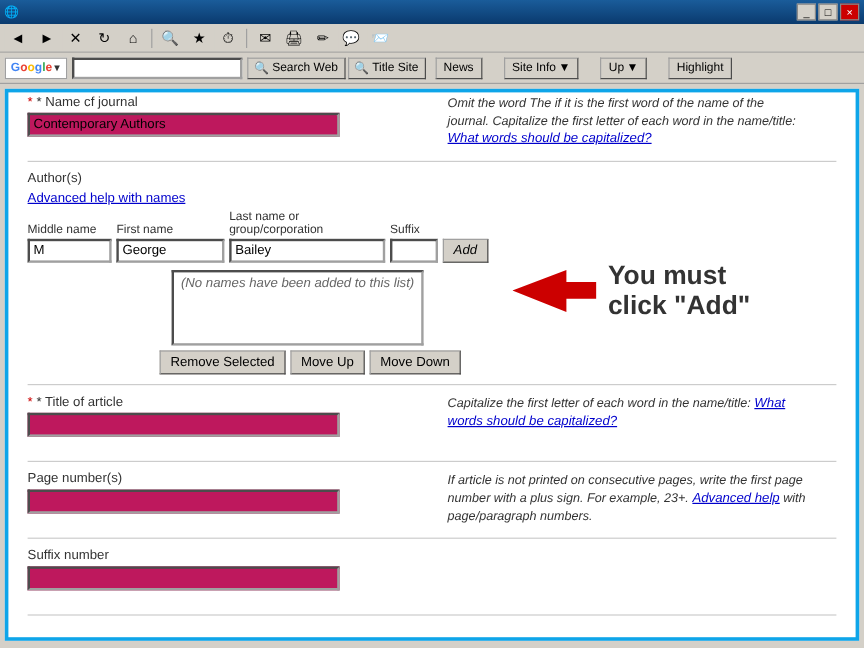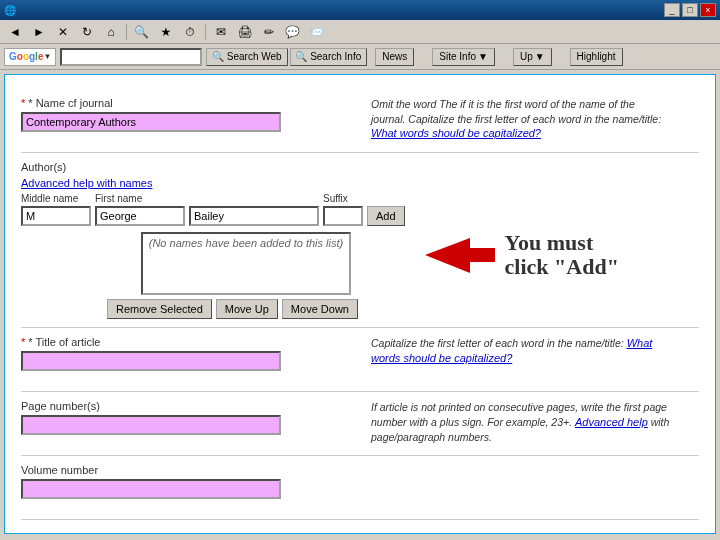--- a/index.html
+++ b/index.html
@@ -128,43 +128,43 @@
       cursor: pointer;
       display: flex;
       align-items: center;
       gap: 2px;
     }
 
     
     .content {
       background: white;
       margin: 4px;
-      padding: 22px 16px;
+      padding: 2px 16px;
       height: calc(540px - 80px);
       overflow-y: auto;
-      border: 1px solid #0ea5e9;
+      border: 3px solid #0ea5e9;
     }
 
     .field-group {
       margin-bottom: 12px;
     }
 
     .field-label {
       font-size: 11px;
       color: #333;
       margin-bottom: 3px;
     }
 
     .text-input {
       width: 260px;
       height: 20px;
       border: 2px inset #a0a0a0;
       font-size: 11px;
       padding: 1px 3px;
-      background: #f0abfc;
+      background: #be185d;
     }
 
     .help-link {
       color: #0000cc;
       text-decoration: underline;
       font-size: 11px;
       cursor: pointer;
     }
 
     .instruction-text {
@@ -235,41 +235,42 @@
     }
 
     .add-btn {
       height: 20px;
       background: #d4d0c8;
       border: 1px outset #a0a0a0;
       font-size: 11px;
       padding: 0 8px;
       cursor: pointer;
       white-space: nowrap;
+      font-style: italic;
     }
 
     .names-list {
       width: 210px;
       height: 63px;
       border: 2px inset #a0a0a0;
       background: white;
       font-size: 11px;
       padding: 3px;
       color: #666;
       display: flex;
       align-items: flex-start;
       justify-content: center;
       margin-left: 120px;
     }
 
     .list-buttons {
       display: flex;
       gap: 4px;
       margin-top: 4px;
-      margin-left: 86px;
+      margin-left: 110px;
       align-items: center;
     }
 
     .list-btn {
       height: 20px;
       background: #d4d0c8;
       border: 1px outset #a0a0a0;
       font-size: 11px;
       padding: 0 8px;
       cursor: pointer;
@@ -333,21 +334,21 @@
     <span style="font-size:8px; color:#333;">▼</span>
   </div>
   <input class="address-input" type="text" value="" style="">
   <div class="search-btns">
     <button class="search-btn">
       <span>🔍</span>
       <span>Search Web</span>
     </button>
     <button class="search-btn">
       <span>🔍</span>
-      <span>Search Info</span>
+      <span>Title Site</span>
     </button>
   </div>
   <div class="nav-btns">
     <button class="nav-btn">
       <span>News</span>
     </button>
     <button class="nav-btn">
       <span>Site Info</span> ▼
     </button>
     <button class="nav-btn">
@@ -393,20 +394,21 @@
       <div class="author-names-row">
         <div class="name-field-group">
           <span class="name-label">Middle name</span>
           <input class="name-input-middle" type="text" value="M" style="">
         </div>
         <div class="name-field-group">
           <span class="name-label">First name</span>
           <input class="name-input-first" type="text" value="George" style="">
         </div>
         <div class="name-field-group">
+          <span class="name-label">Last name or group/corporation</span>
           <input class="name-input-last" type="text" value="Bailey" style="">
         </div>
         <div class="name-field-group">
           <span class="name-label">Suffix</span>
           <input class="name-input-suffix" type="text" style="">
         </div>
         <button class="add-btn" style="margin-top:12px;">Add</button>
       </div>
 
       <div class="names-list">
@@ -414,21 +416,21 @@
       </div>
 
       <div class="list-buttons">
         <button class="list-btn">Remove Selected</button>
         <button class="list-btn">Move Up</button>
         <button class="list-btn">Move Down</button>
       </div>
     </div>
 
     <div class="right-col" style="display:flex; align-items:center; padding-top:30px;">
-      <div style="display:flex; align-items:center;font-family:Liberation Serif, serif;">
+      <div style="display:flex; align-items:center;">
 
         <svg width="70" height="35">
           <polygon points="0,17 45,0 45,10 70,10 70,24 45,24 45,35" fill="#cc0000"></polygon>
         </svg>
         <div class="you-must-text">
           <div>You must</div>
           <div>click "Add"</div>
         </div>
       </div>
     </div>
@@ -470,21 +472,21 @@
         <span>with page/paragraph numbers.</span>
       </div>
     </div>
   </div>
 
   <hr class="divider">
 
   <div class="main-layout">
     <div class="left-col">
       <div class="field-group">
-        <div class="field-label">Volume number</div>
+        <div class="field-label">Suffix number</div>
         <input class="text-input" type="text" style="">
       </div>
     </div>
   </div>
 
   <hr class="divider">
 
 </div>
 
 </body></html>

